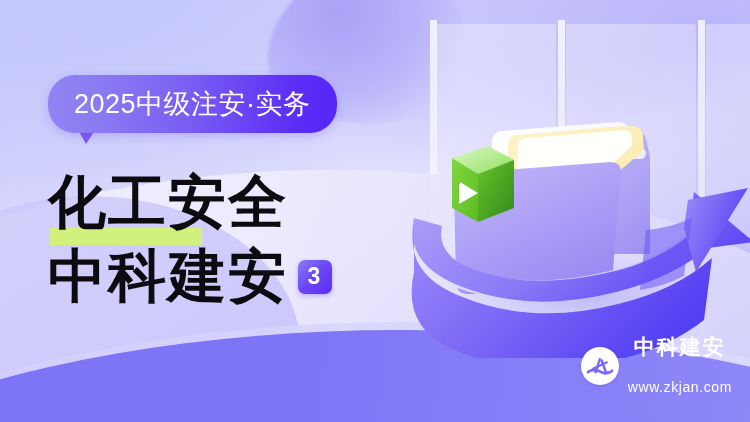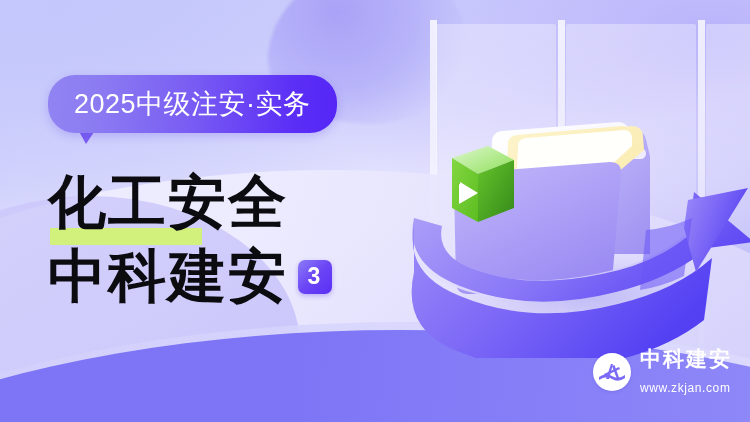--- a/index.html
+++ b/index.html
@@ -127,21 +127,21 @@
     background:#ffffff;display:flex;align-items:center;justify-content:center;
     box-shadow:0 1px 3px rgba(60,40,180,.18);
   }
   .logo-txt{display:flex;flex-direction:column;line-height:1;}
   .logo-name{
     color:#ffffff;font-size:21px;font-weight:700;letter-spacing:2px;
     font-family:Liberation Mono, monospace;
     text-align:center;
   }
   .logo-url{
-    color:#ffffff;font-size:12px;letter-spacing:.6px;margin-top:11px;
+    color:#ffffff;font-size:14px;letter-spacing:.6px;margin-top:21px;
     font-family:"Liberation Sans","DejaVu Sans",sans-serif;
   }
 </style>
 </head>
 <body>
 
 <div class="banner">
 
   <div class="bg-base"></div>
   <div class="bg-blob"></div>

